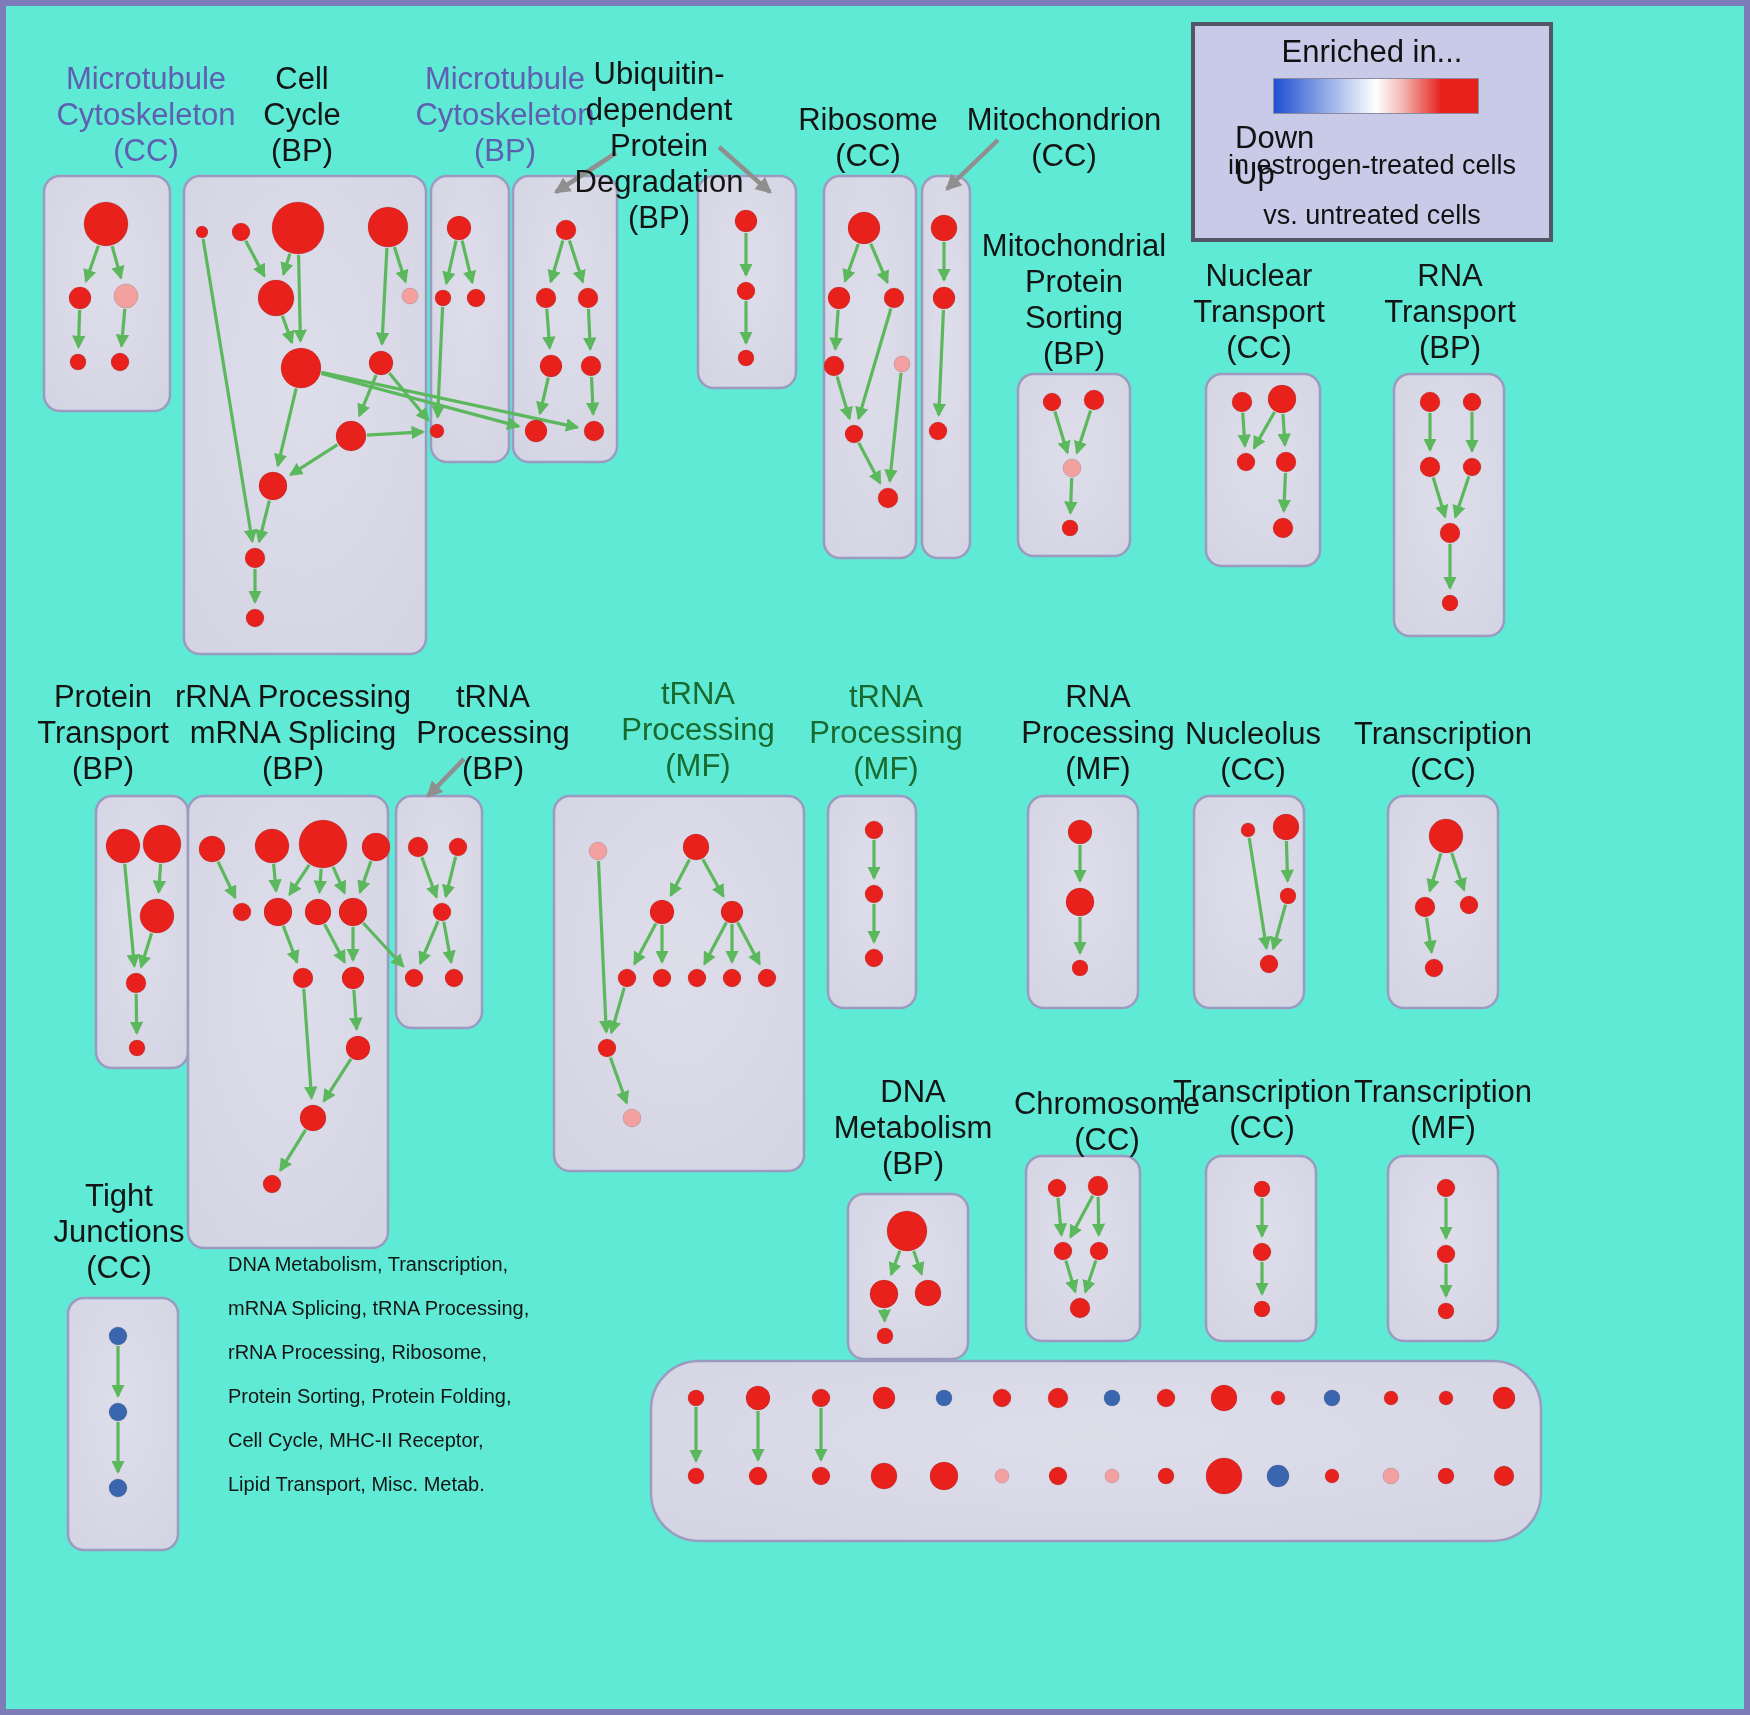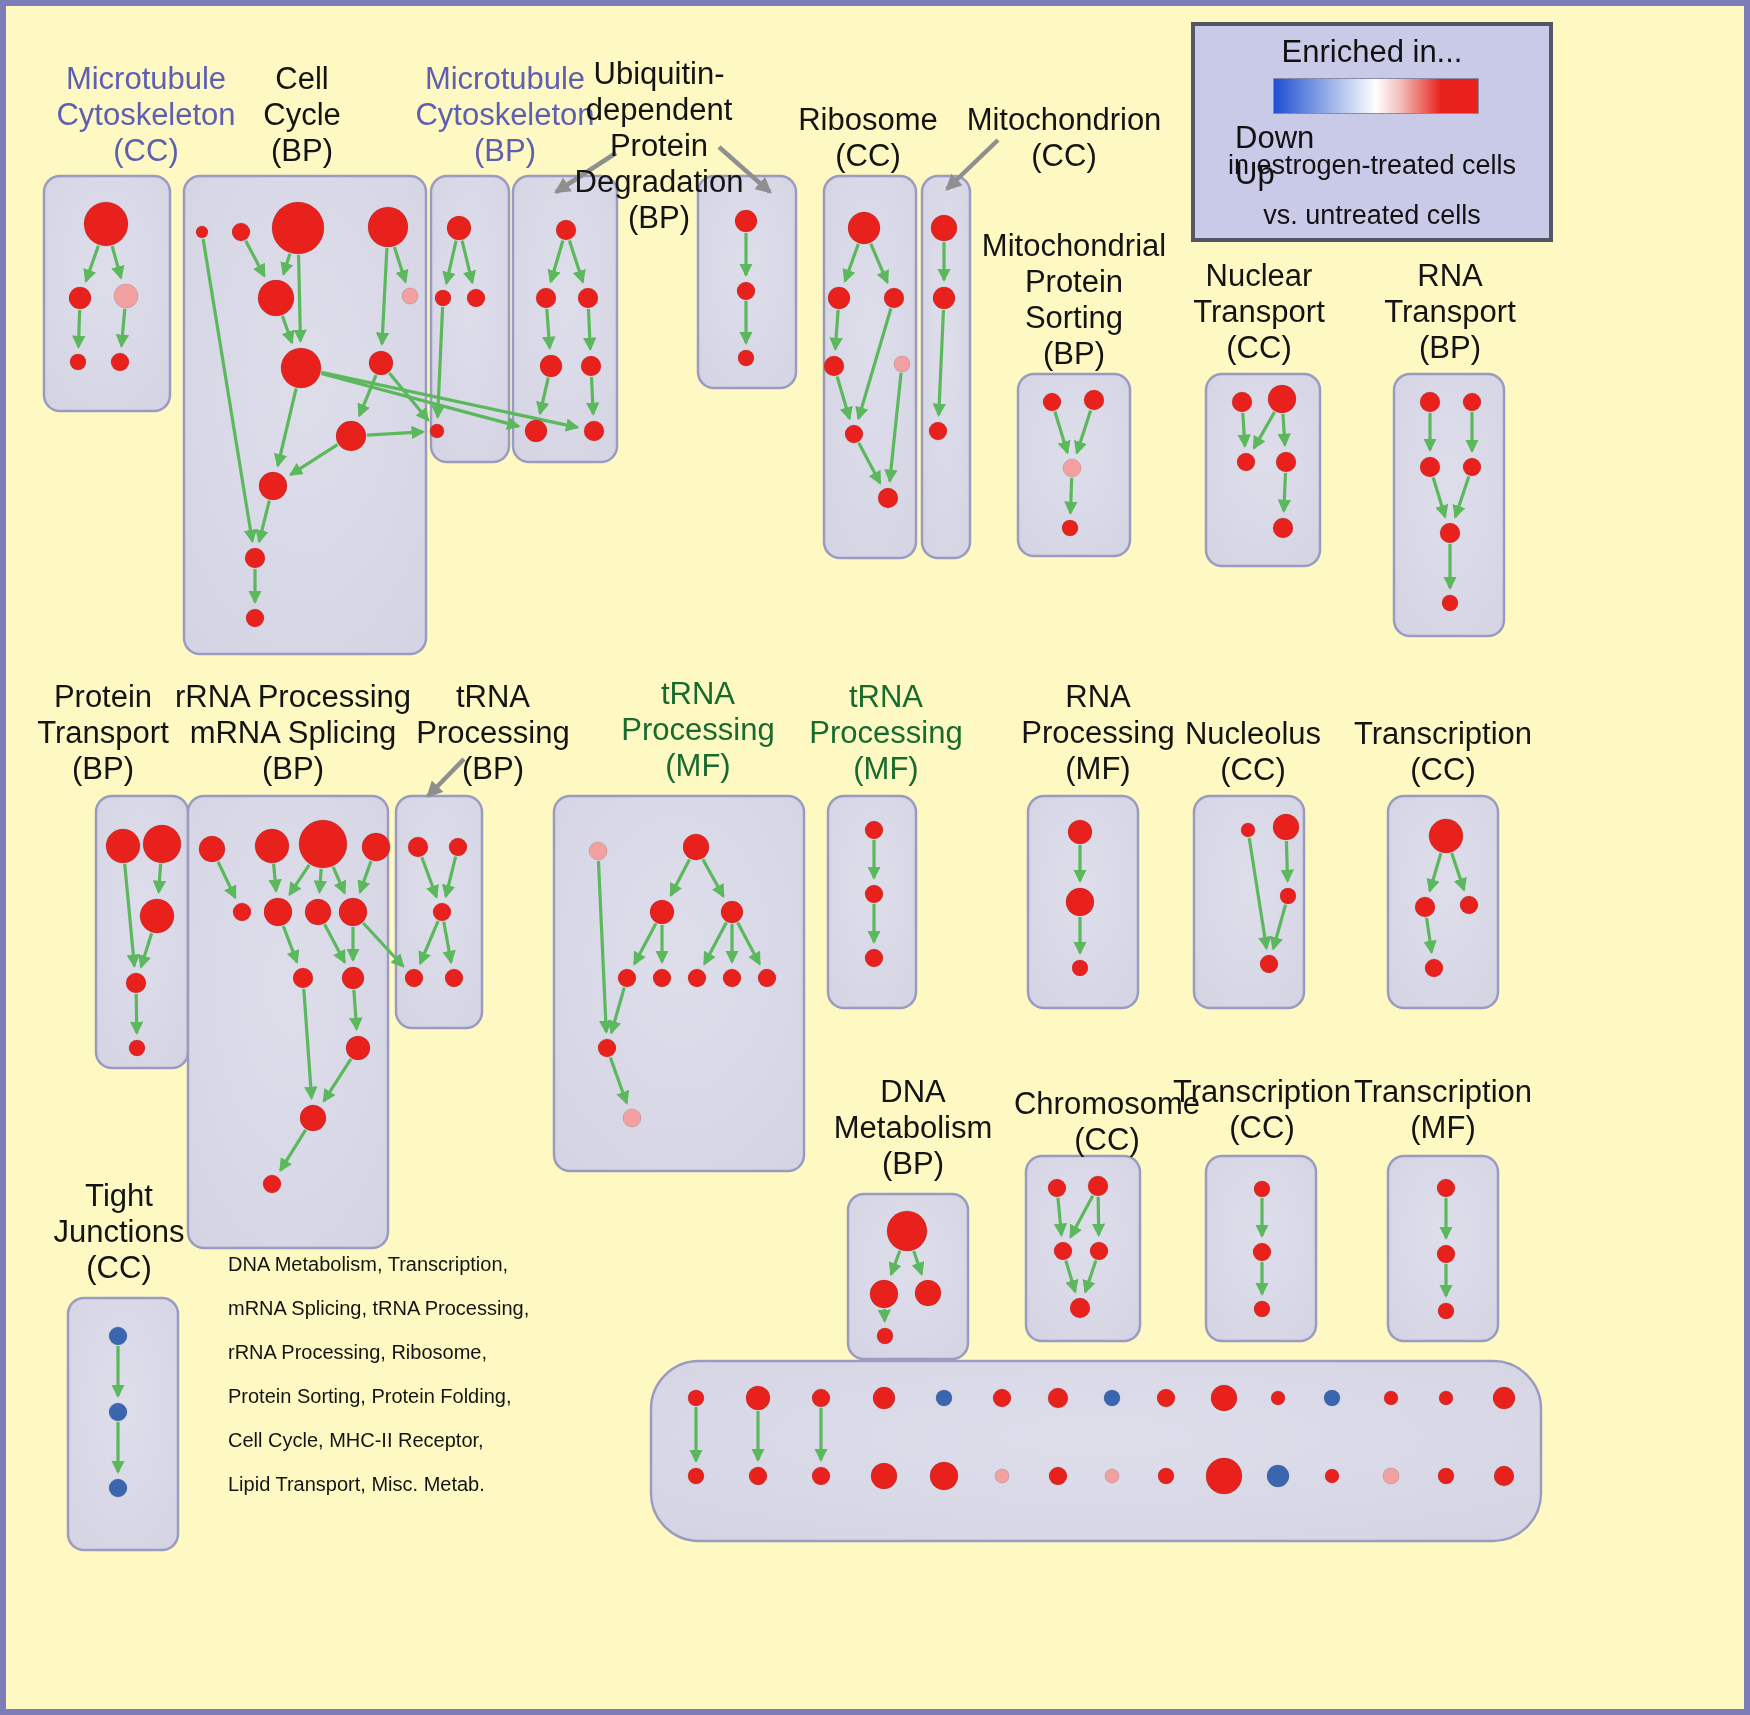--- a/index.html
+++ b/index.html
@@ -19,21 +19,21 @@
   .legend-ends{position:absolute;top:94px;left:40px;right:44px;display:flex;
                justify-content:space-between;font-size:31px;color:#111;flex-direction:column;}
   .legend-sub{position:absolute;width:100%;text-align:center;font-size:27px;color:#111;}
   .legend-sub.l1{top:124px;}
   .legend-sub.l2{top:174px;}
   .misc-text{position:absolute;left:222px;top:1236px;font-size:20px;line-height:44px;color:#141414;}
 </style>
 </head>
 <body>
 
-<div class="canvas" id="canvas" style="background: #fef9c3; border-color: rgb(123, 124, 184);">
+<div class="canvas" id="canvas" style="background: #5eead4; border-color: rgb(123, 124, 184);">
   <svg id="net" width="1750" height="1715" viewBox="0 0 1750 1715">
       <defs>
         <radialGradient id="boxgrad" cx="50%" cy="42%" r="85%">
           <stop offset="0%" stop-color="#dedeeb"></stop>
           <stop offset="100%" stop-color="#d2d2e2"></stop>
         </radialGradient>
         <marker id="arrow-green" viewBox="0 0 10 10" refX="8.5" refY="5" markerWidth="4.2" markerHeight="4.2" orient="auto">
           <path d="M0,0 L10,5 L0,10 z" fill="#5cb85c"></path>
         </marker>
         <marker id="arrow-gray" viewBox="0 0 10 10" refX="8.5" refY="5" markerWidth="3.6" markerHeight="3.6" orient="auto">

